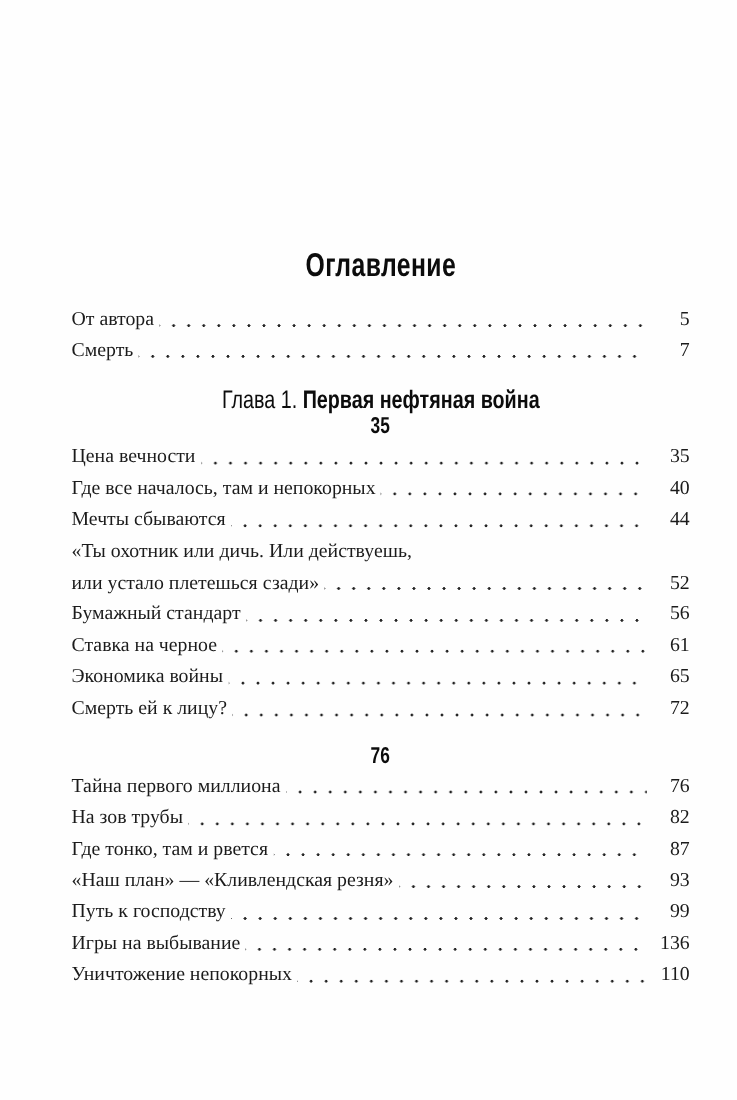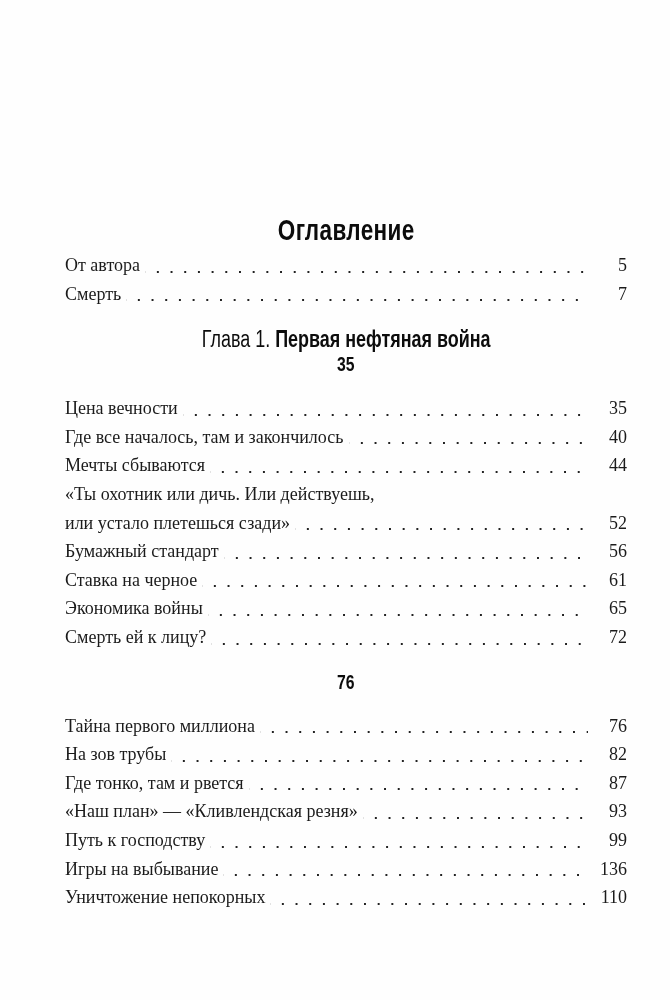--- a/index.html
+++ b/index.html
@@ -16,21 +16,21 @@
   }
   .page {
     box-sizing: border-box;
     width: 670px;
     height: 1000px;
     background: #fefefe;
     padding: 209px 43px 0 65px; 
   }
   
   .toc-title {
-    margin: 4px;
+    margin: 16px;
     text-align: center;
     font-family: "Liberation Sans", sans-serif;
     font-weight: 700;
     font-size: 30px;
     line-height: 34px;
     color: #0c0c0c;
     letter-spacing: 0.5px;
   }
   .condense {
     display: inline-block;
@@ -75,21 +75,21 @@
   .ch-prefix { font-weight: 400; }
   .ch-name { font-weight: 700; }
   .chapter-pagenum {
     text-align: center;
     font-family: "Liberation Sans", sans-serif;
     font-weight: 700;
     font-size: 21px;
     line-height: 24px;
     color: #0c0c0c;
   }
-  .chapter .toc-list { margin-top: 18px; }
+  .chapter .toc-list { margin-top: 0; }
   .front-list { margin-top: 0; }
 </style>
 </head>
 <body>
 
 <div class="page">
 
   <h1 class="toc-title"><span class="condense">Оглавление</span></h1>
 
   <div class="toc-list front-list">
@@ -111,21 +111,21 @@
     </div>
     <div class="chapter-pagenum"><span class="condense">35</span></div>
 
     <div class="toc-list">
       <div class="row">
         <span class="label">Цена вечности</span>
         <span class="leader"></span>
         <span class="pagenum">35</span>
       </div>
       <div class="row">
-        <span class="label">Где все началось, там и закончилось</span>
+        <span class="label">Где все началось, там и непокорных</span>
         <span class="leader"></span>
         <span class="pagenum">40</span>
       </div>
       <div class="row">
         <span class="label">Мечты сбываются</span>
         <span class="leader"></span>
         <span class="pagenum">44</span>
       </div>
       <div class="row">
         <span class="label">«Ты охотник или дичь. Или действуешь,</span>

